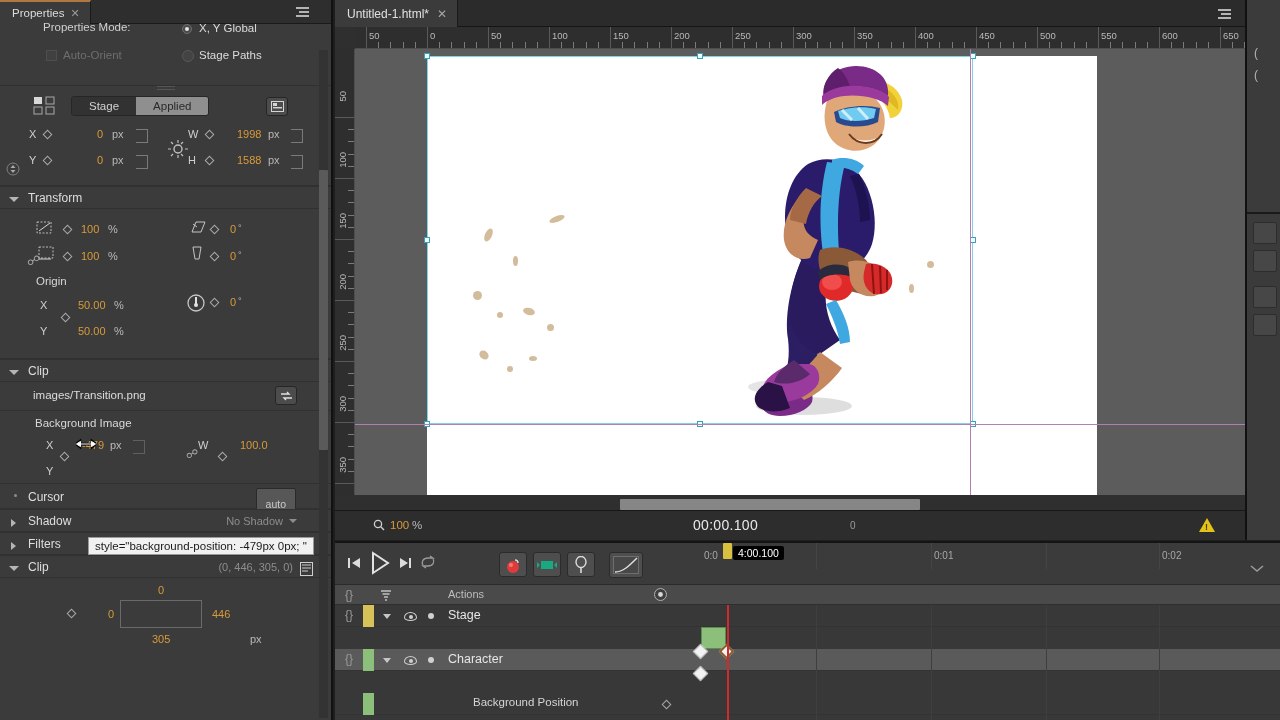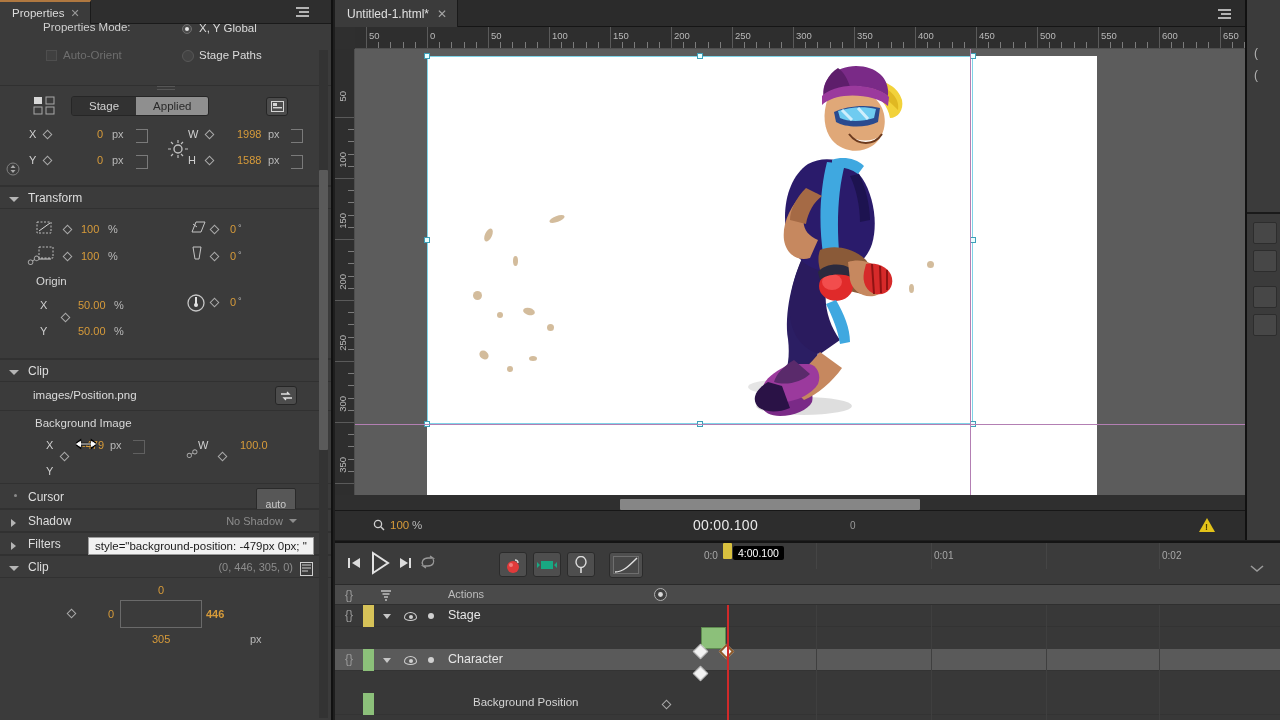--- a/index.html
+++ b/index.html
@@ -345,21 +345,21 @@
         <span class="val-o" style="position:absolute;left:230px;top:87px;">0</span>
         <span class="unit" style="position:absolute;left:238px;top:87px;font-size:9px;">°</span>
       </div>
 
       <div class="section-head">
         <span class="tri open"></span>
         <span>Clip</span>
       </div>
 
       <div style="position:relative;height:29px;border-bottom:1px solid #313131;">
-        <span style="position:absolute;left:33px;top:7px;color:#dcdcdc;font-size:11.5px;">images/Position.png</span>
+        <span style="position:absolute;left:33px;top:7px;color:#dcdcdc;font-size:11.5px;">images/Transition.png</span>
         <span class="icon-btn" style="position:absolute;left:275px;top:4px;">
           <svg width="13" height="12" viewBox="0 0 13 12">
               <path d="M1 4h8l-2-2M12 8H4l2 2" fill="none" stroke="#e0e0e0" stroke-width="1.3"></path>
             </svg>
         </span>
       </div>
 
       <div style="position:relative;height:72px;">
         <span style="position:absolute;left:35px;top:6px;color:#d8d8d8;font-size:11.5px;">Background Image</span>
 
@@ -413,21 +413,21 @@
               <path d="M2 3h9M2 6h9M2 9h6" stroke="#cfcfcf"></path>
             </svg>
         </span>
       </div>
 
       <div id="clip-widget">
         <div class="clipbox"></div>
         <span class="diamond h" style="position:absolute;left:68px;top:32px;"></span>
         <span class="val-o" style="position:absolute;left:158px;top:6px;">0</span>
         <span class="val-o" style="position:absolute;left:108px;top:30px;">0</span>
-        <span class="val-o" style="position:absolute;left:206px;top:30px;font-weight:bold;">446</span>
+        <span class="val-o" style="position:absolute;left:212px;top:30px;">446</span>
         <span class="val-o" style="position:absolute;left:152px;top:55px;">305</span>
         <span class="unit" style="position:absolute;left:250px;top:55px;">px</span>
       </div>
 
       <div class="scroll-track">
         <div class="scroll-thumb"></div>
       </div>
     </div>
   </div>
 

